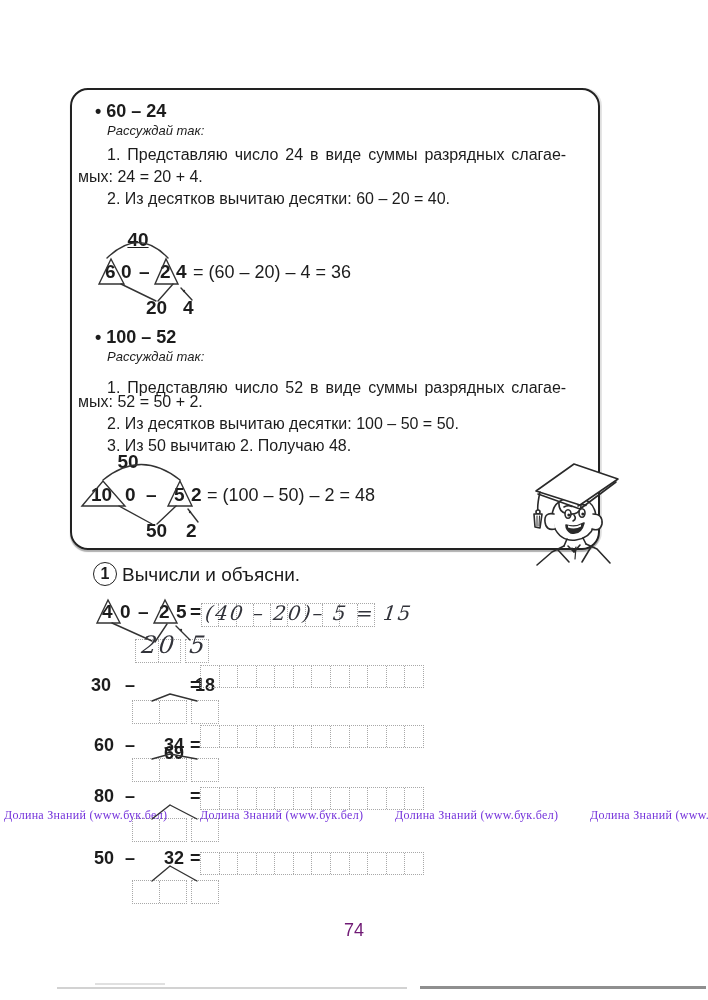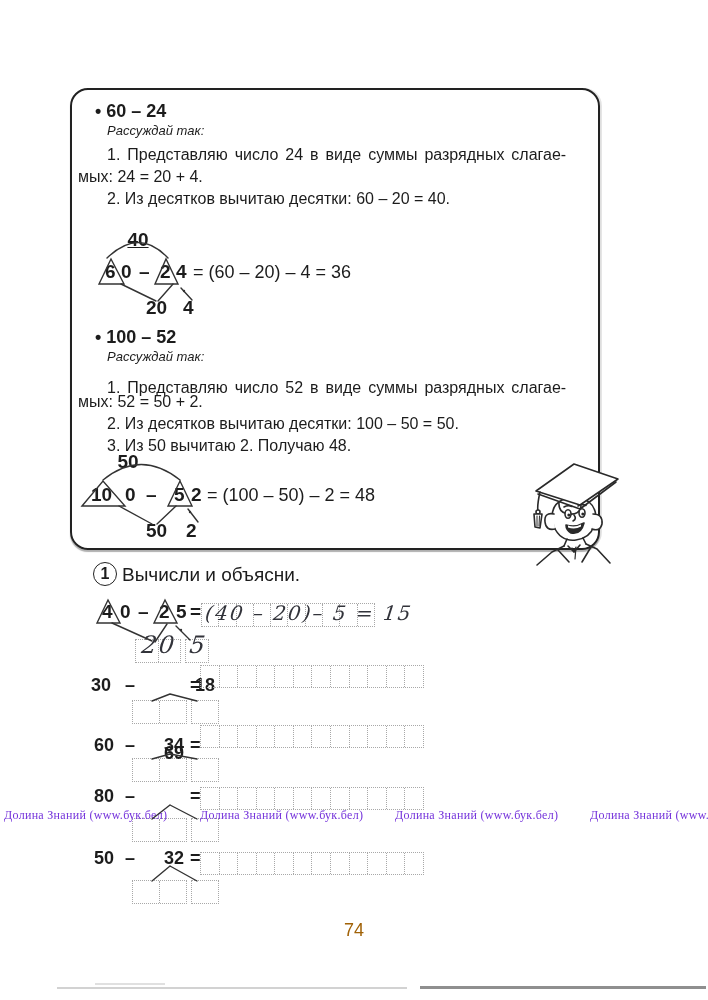--- a/index.html
+++ b/index.html
@@ -38,21 +38,21 @@
   .hand {
     font-family:"DejaVu Serif", serif; font-style:italic; color:#32333a;
     transform:skewX(-7deg); transform-origin:left bottom; white-space:nowrap;
   }
   .hand-ans { font-size:20px; letter-spacing:2px; }
   .hand-big { font-size:24px; letter-spacing:2px; }
   .wm {
     font-family:"Liberation Serif", serif; font-size:12px; color:#6d28d9;
     opacity:.95; white-space:nowrap; letter-spacing:.3px;margin-top:20px;
   }
-  .pageno { left:0; right:0; top:920px; text-align:center; font-size:18px; color:#a16207; }
+  .pageno { left:0; right:0; top:920px; text-align:center; font-size:18px; color:#701a75; }
   .scanline { background:#cfcfcf; }
   svg.overlay { position:absolute; left:0; top:0; pointer-events:none; }
 </style>
 </head>
 <body>
 
 <div class="page">
 
 
   <div class="abs info-box"></div>

